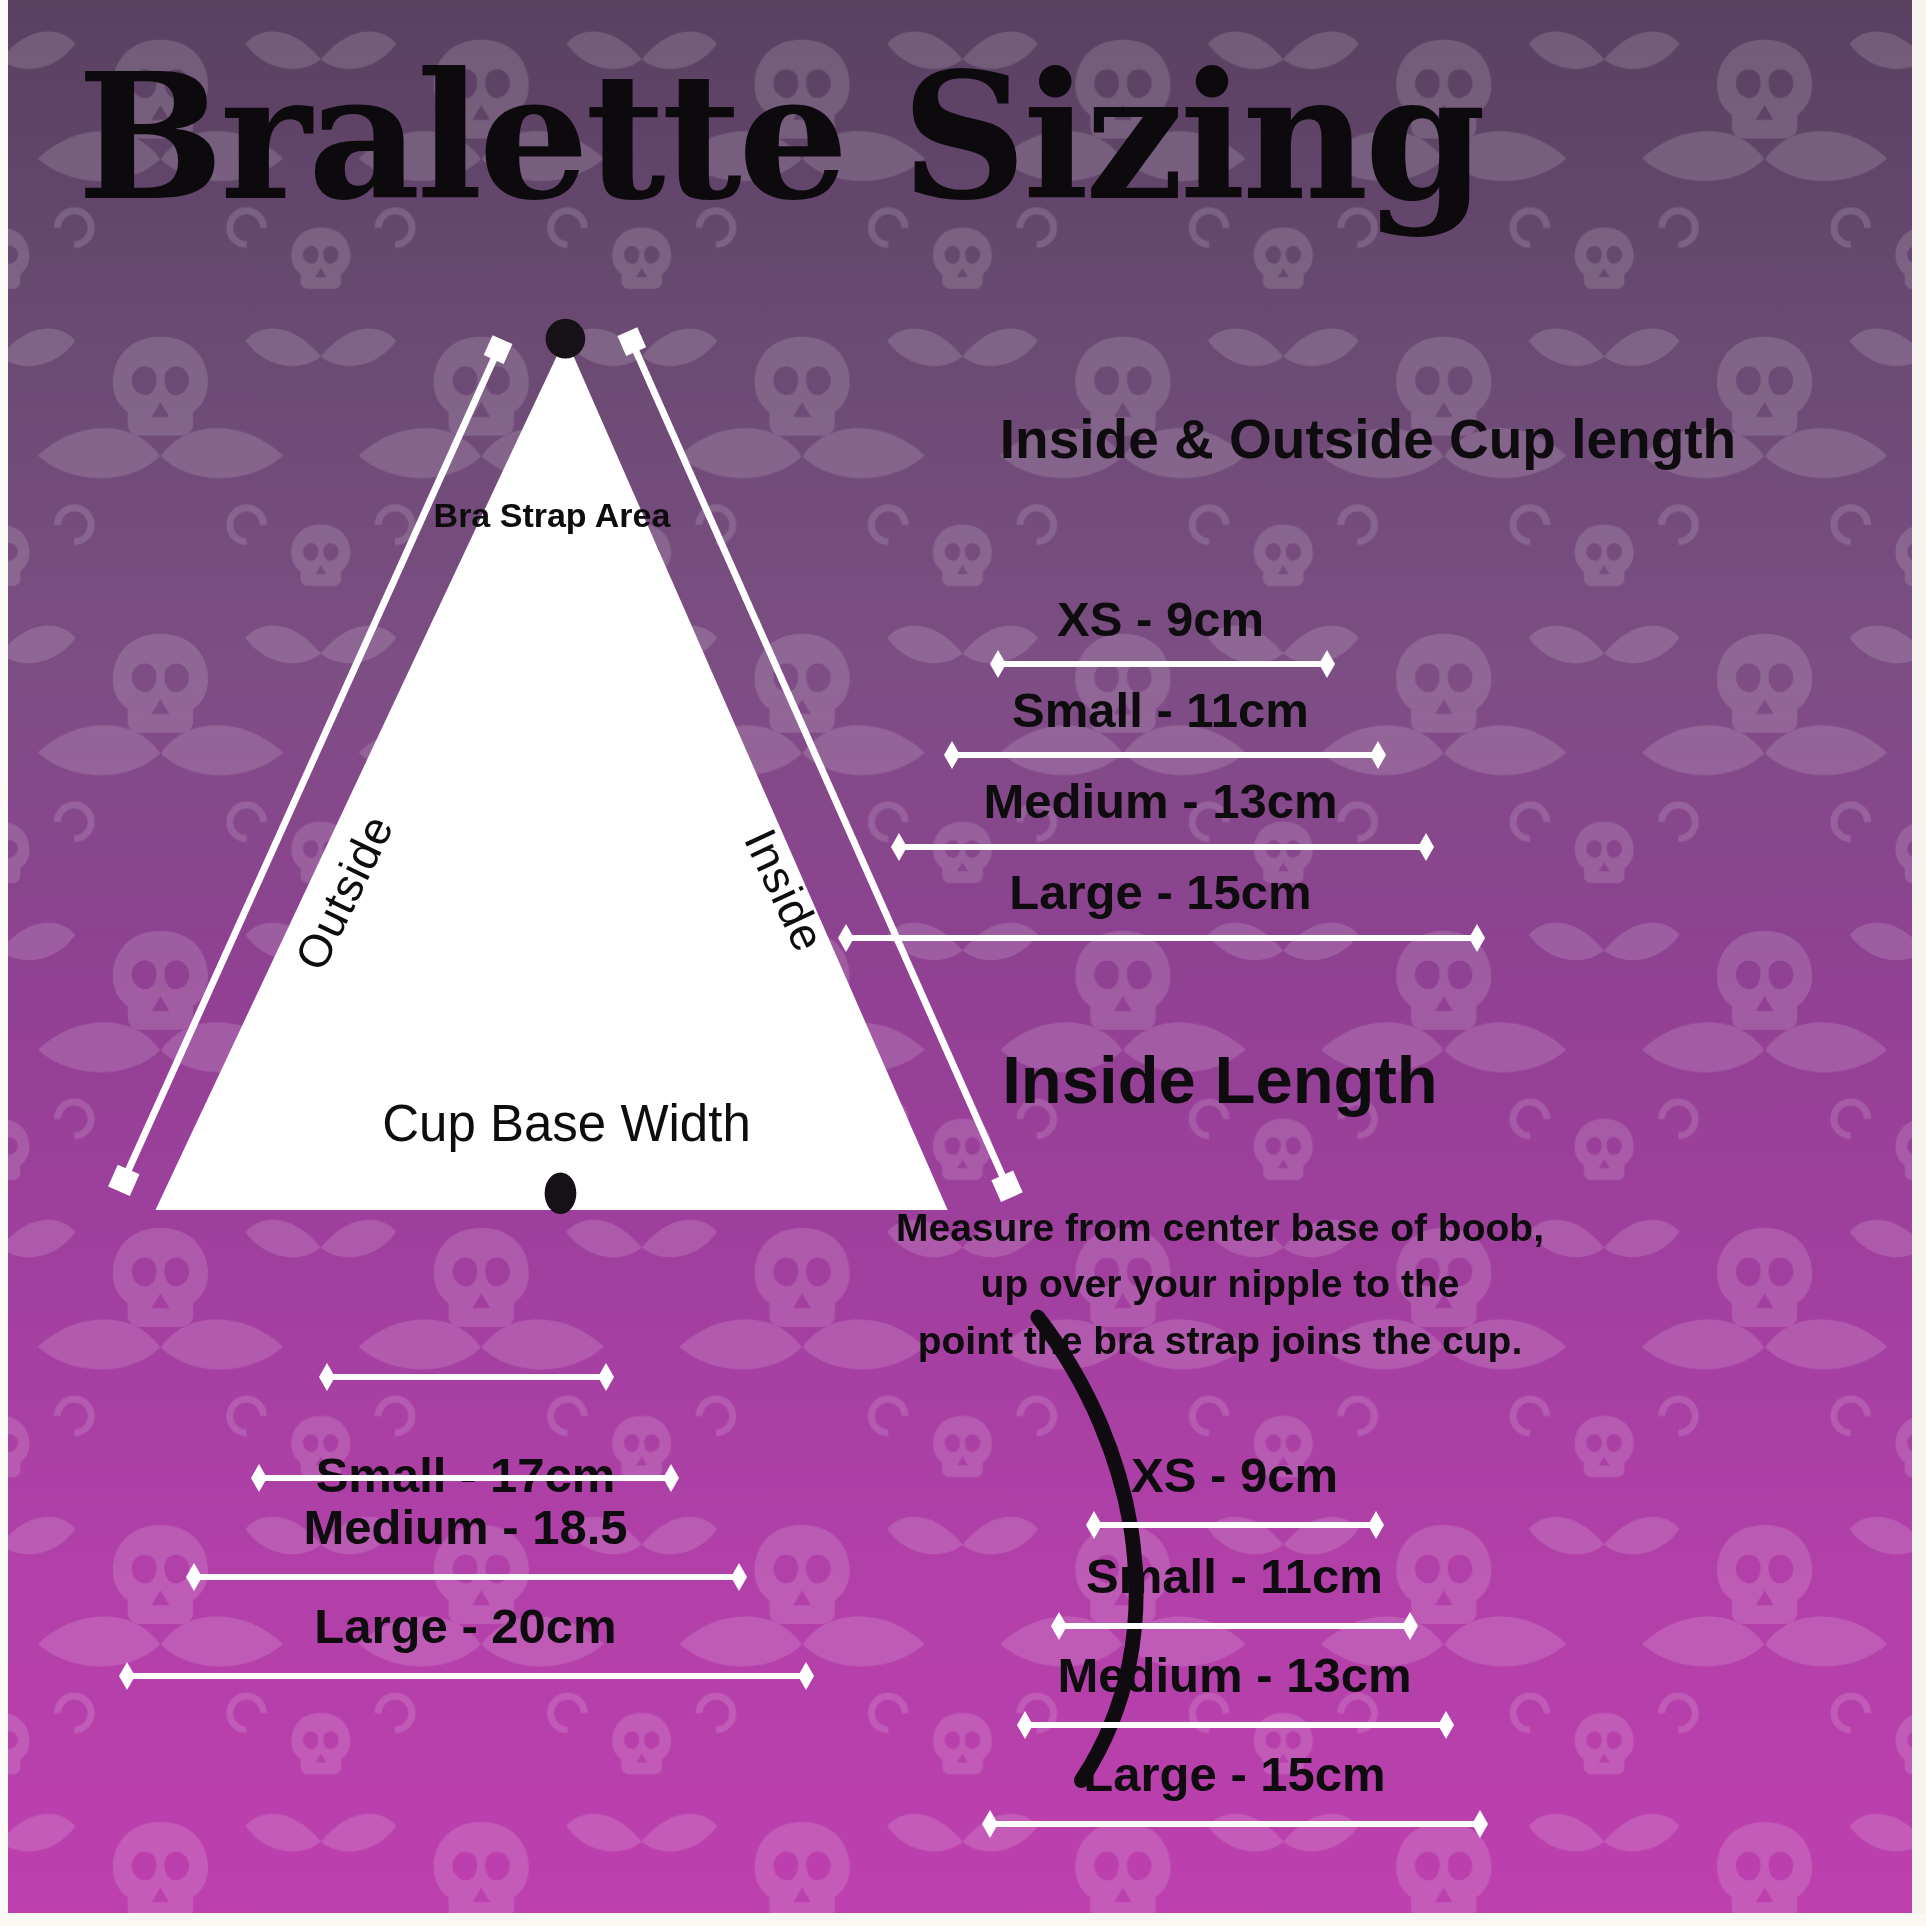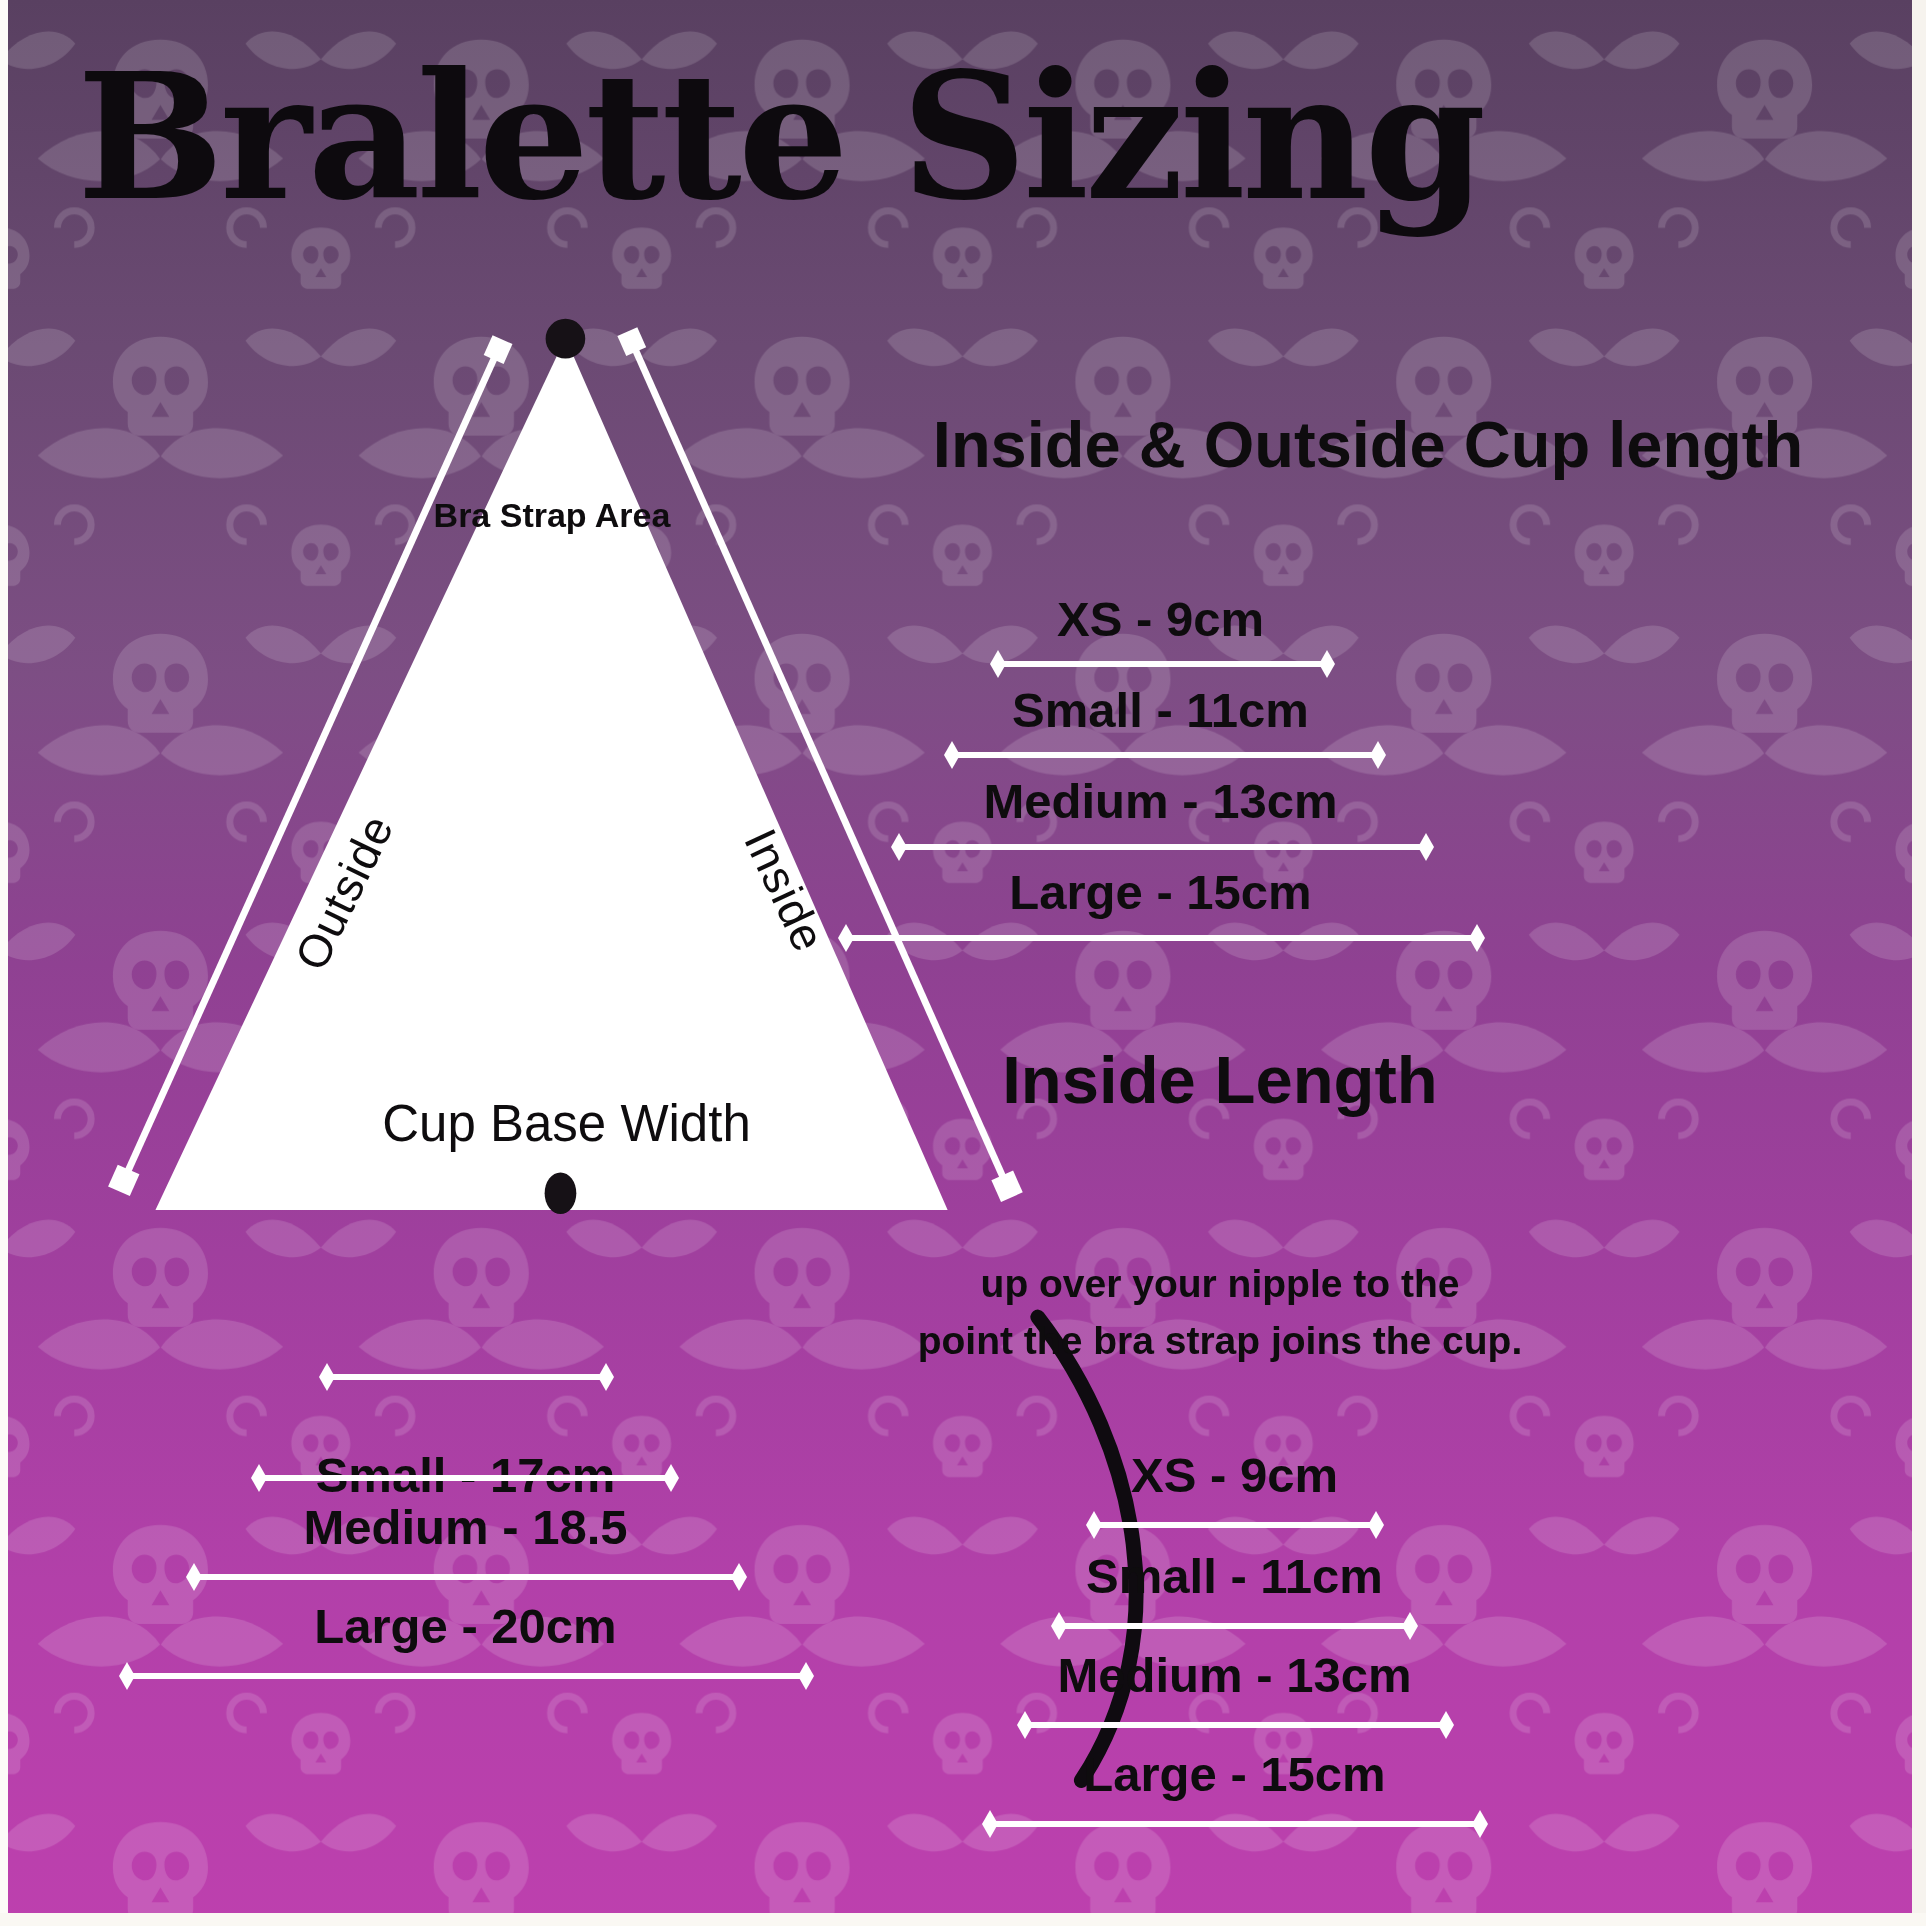--- a/index.html
+++ b/index.html
@@ -23,21 +23,21 @@
     margin:0;
   }
 
   .label {
     position:absolute;
     color:#0e0c0e;
     text-align:center;
     line-height:1.15;
   }
 
-  .section-heading { font-size:65px; font-weight:700; }
+  .section-heading { font-size:55px; font-weight:700; }
   .size-label { font-size:49px; font-weight:700; }
   .diagram-text { font-size:51px; font-weight:400; }
   .rotated-edge-label { font-size:46px; font-weight:400; letter-spacing:1px; }
   .bra-strap { font-size:34px; font-weight:700; line-height:40px; }
   .desc-line { font-size:39px; font-weight:700; line-height:56px; }
 
   .h-arrow {
     position:absolute;
     height:6px;
     background:#ffffff;
@@ -152,20 +152,21 @@
   <div class="h-arrow" style="left:952px; top:752px; width:426px;"></div>
 
   <div class="label size-label" style="left:913px; top:773px; width:495px;">Medium - 13cm</div>
   <div class="h-arrow" style="left:899px; top:844px; width:527px;"></div>
 
   <div class="label size-label" style="left:913px; top:864px; width:495px;">Large - 15cm</div>
   <div class="h-arrow" style="left:846px; top:935px; width:631px;"></div>
 
   <div class="label section-heading" style="left:923px; top:1041px; width:594px; font-size:67px;">Inside Length</div>
 
+  <div class="label desc-line" style="left:824px; top:1200px; width:792px;">Measure from center base of boob,</div>
   <div class="label desc-line" style="left:824px; top:1256px; width:792px;">up over your nipple to the</div>
   <div class="label desc-line" style="left:824px; top:1313px; width:792px;text-align:center;">point the bra strap joins the cup.</div>
 
   <div class="label size-label" style="left:987px; top:1447px; width:495px;">XS - 9cm</div>
   <div class="h-arrow" style="left:1094px; top:1522px; width:282px;"></div>
 
   <div class="label size-label" style="left:987px; top:1548px; width:495px;">Small - 11cm</div>
   <div class="h-arrow" style="left:1059px; top:1623px; width:351px;"></div>
 
   <div class="label size-label" style="left:987px; top:1647px; width:495px;">Medium - 13cm</div>

